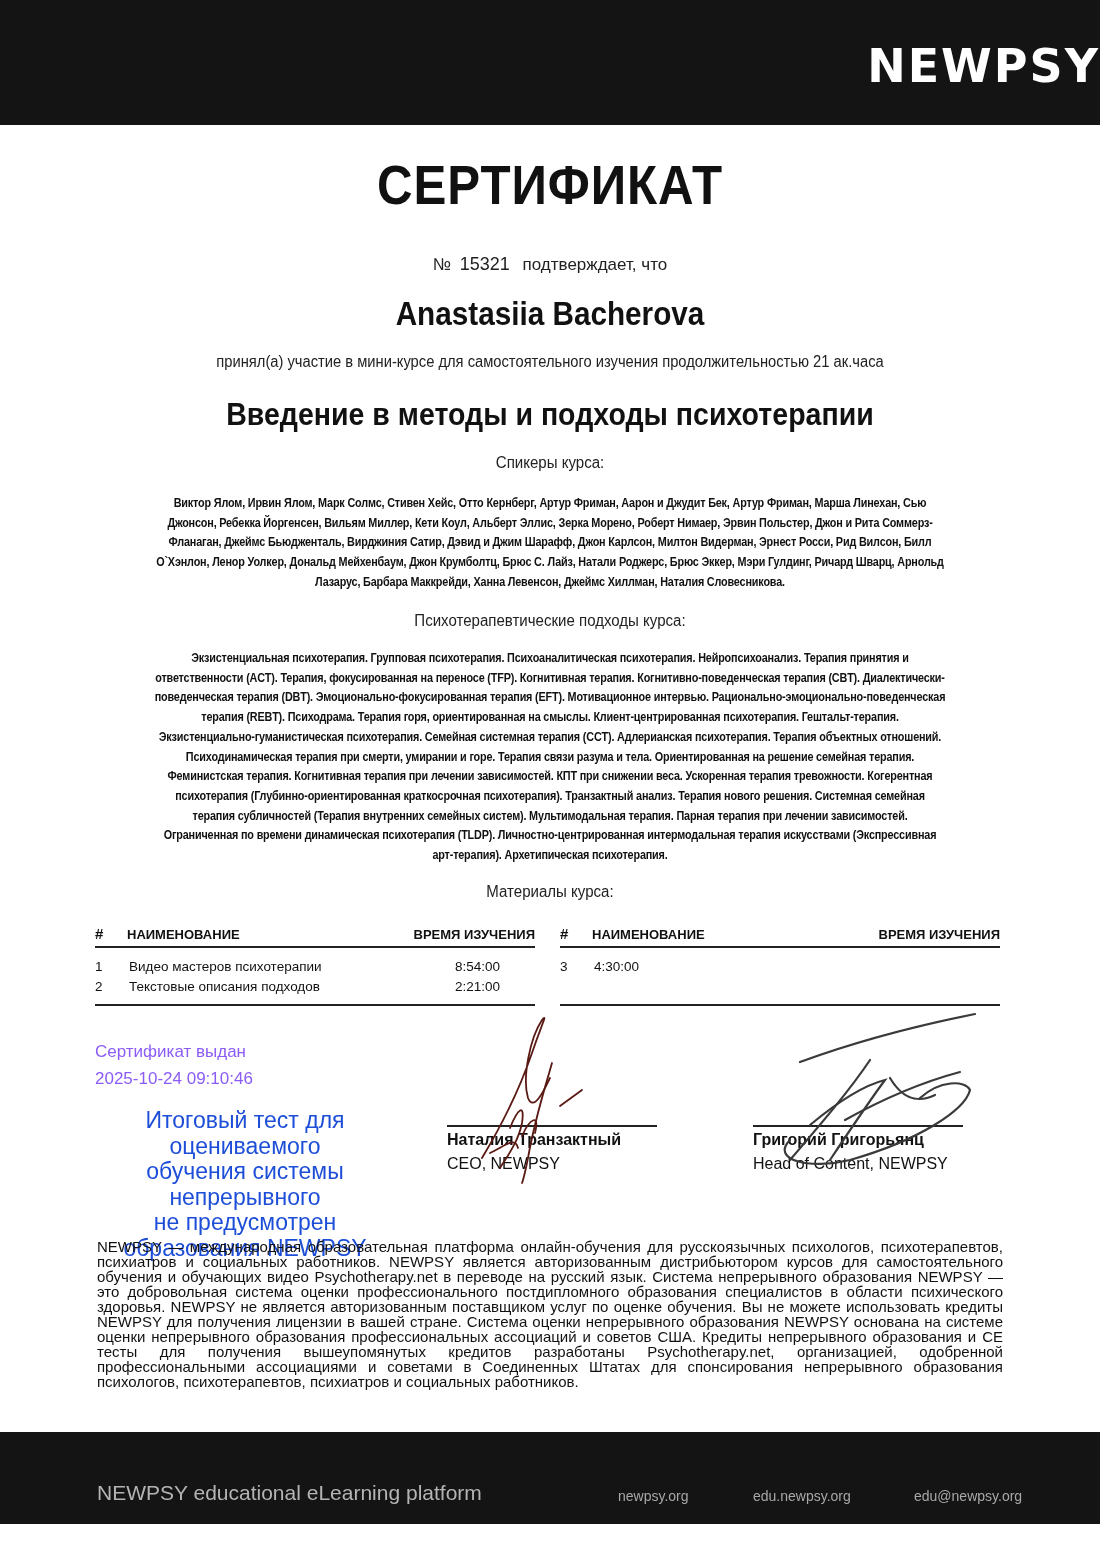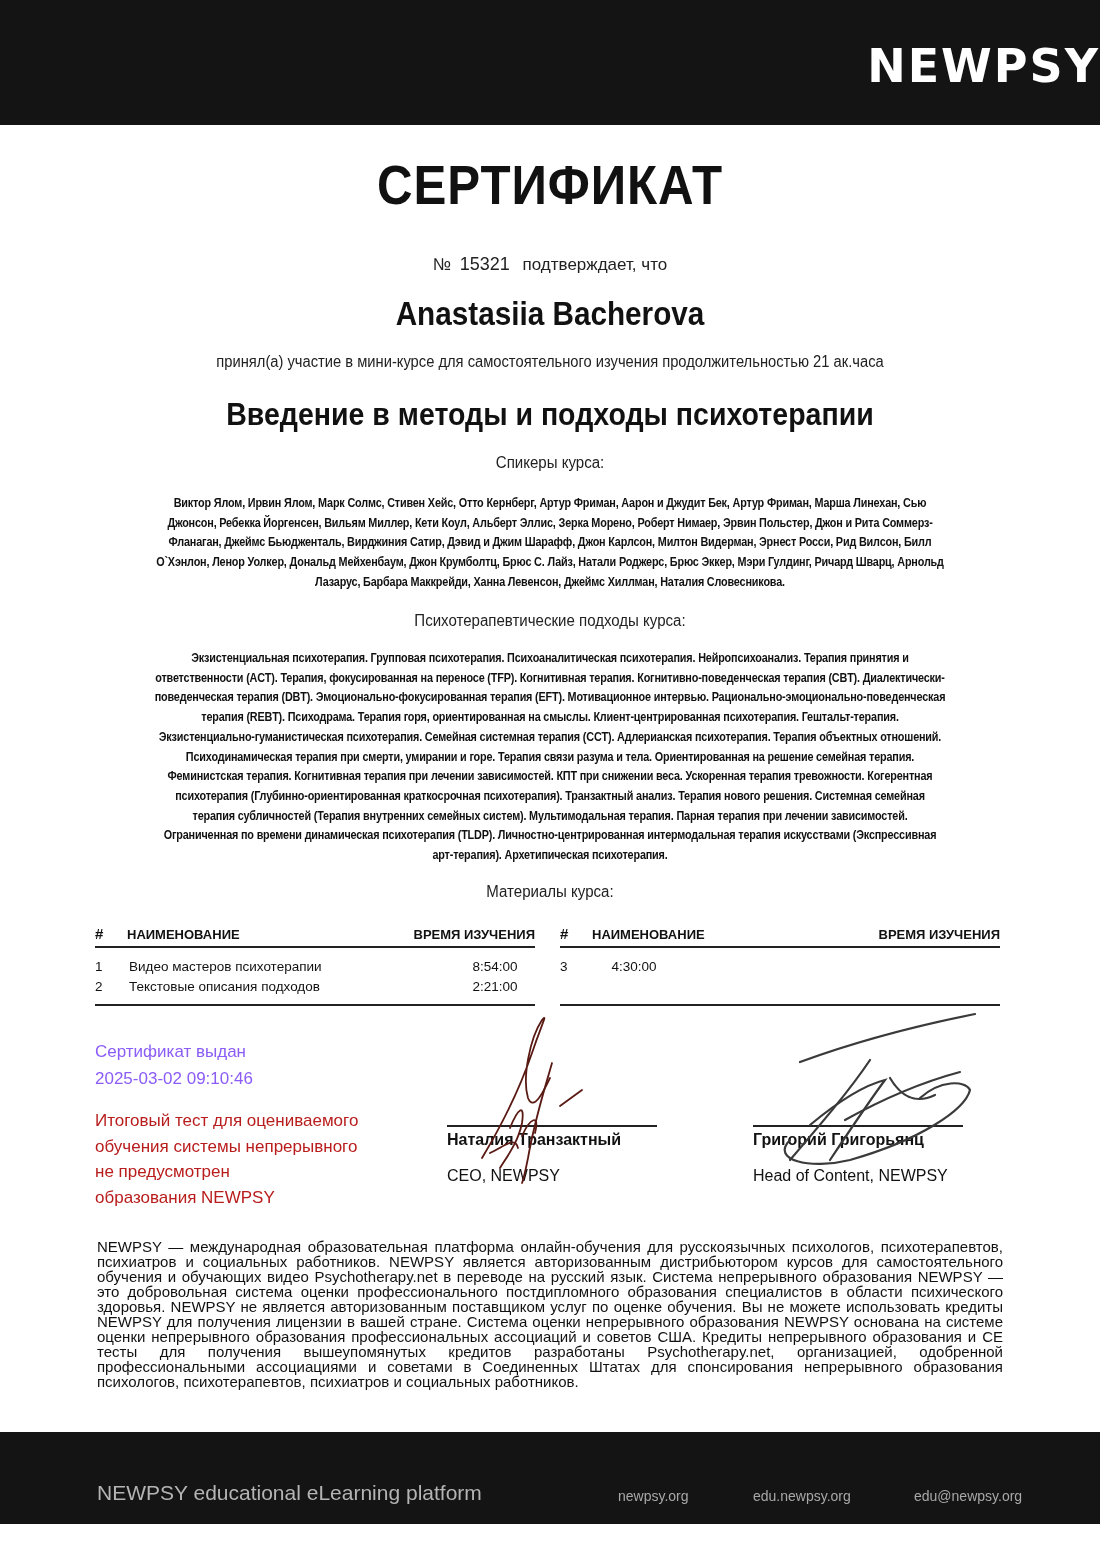--- a/index.html
+++ b/index.html
@@ -63,36 +63,36 @@
     display: flex; align-items: flex-end; height: 26px; padding-bottom: 4px;
     border-bottom: 2px solid #222; font-weight: bold; font-size: 13px;
   }
   .mat-head .c-num { width: 32px; font-size: 15px; }
   .mat-head .c-name { flex: 1; }
   .mat-head .c-time { text-align: right; }
   .mat-body { padding-top: 9px; padding-bottom: 8px; border-bottom: 2px solid #222; }
   .mat-row { display: flex; line-height: 19.5px; font-size: 13.5px; }
   .mat-row .c-num { width: 34px; }
   .mat-row .c-name { flex: 1; }
-  .mat-row .c-time { text-align: center; width: 80px; }
+  .mat-row .c-time { text-align: left; width: 80px; }
   .mat-table.right .mat-body { min-height: 58px; }
 
   .issued {
     position: absolute; left: 95px; top: 1038px; font-size: 17px; line-height: 27px; color: #8b5cf6;
   }
   .final-test {
-    position: absolute; left: 95px; top: 1108px; width: 300px; font-size: 17px; line-height: 25.5px; color: #b91c1c;
+    position: absolute; left: 95px; top: 1108px; width: 300px; font-size: 23px; line-height: 25.5px; color: #1d4ed8; text-align: center;
   }
 
   .sig-block { position: absolute; top: 1125px; width: 210px; }
   .sig-block.ceo { left: 447px; }
   .sig-block.head { left: 753px; }
   .sig-line { height: 0; border-top: 2px solid #222; width: 210px; }
   .sig-name { font-weight: bold; font-size: 16px; margin-top: 4px; white-space: nowrap; }
-  .sig-role { font-size: 16px; margin-top: 18px; white-space: nowrap; }
+  .sig-role { font-size: 16px; margin-top: 6px; white-space: nowrap; }
   .signature { position: absolute; pointer-events: none; }
 
   .disclaimer {
     position: absolute; left: 97px; top: 1239px; width: 906px;
     font-size: 15px; line-height: 15px; color: #111; text-align: justify;
   }
 
   .footer {
     position: absolute; left: 0; top: 1432px; width: 1100px; height: 92px;
     background: #141414; color: #a8a8a8;
@@ -163,21 +163,21 @@
   <div class="mat-body">
     <div class="mat-row">
       <span class="c-num">3</span>
       <span class="c-time">4:30:00</span>
     </div>
   </div>
 </div>
 
 <div class="issued">
   <div>Сертификат выдан</div>
-  <div>2025-03-02 09:10:46</div>
+  <div>2025-10-24 09:10:46</div>
 </div>
 
 <div class="final-test">
   <div>Итоговый тест для  оцениваемого</div>
   <div>обучения системы непрерывного</div>
   <div>не предусмотрен</div>
   <div>образования NEWPSY</div>
 </div>
 
 <div class="sig-block ceo">

